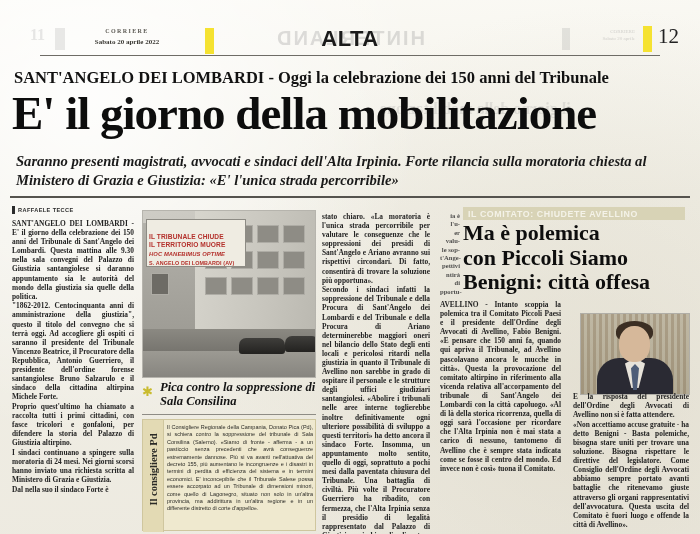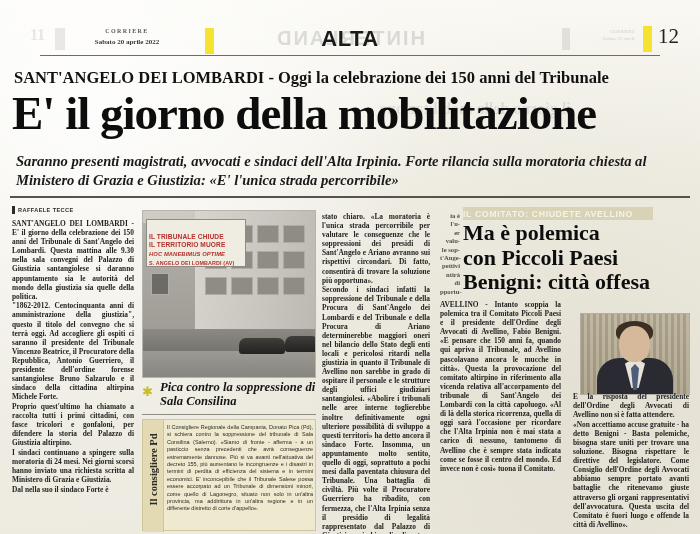--- a/index.html
+++ b/index.html
@@ -373,24 +373,25 @@
     line-height: 7.4px;
     text-align: justify;
     color: #2a2a26;
     overflow: hidden;
   }
 
   
   #right-kicker {
     position: absolute;
     left: 463px; top: 207px;
-    width: 190px; height: 13px;
+    width: 222px; height: 13px;
     background: #d8d3b6;
     display: flex;
     align-items: center;
+    padding-left: 5px;
     box-sizing: border-box;
   }
   #right-kicker-text {
     font-family: "Liberation Sans", sans-serif;
     font-size: 8.8px;
     font-weight: bold;
     letter-spacing: 0.6px;
     color: #f4f2e8;
   }
   #right-headline {
@@ -554,21 +555,21 @@
 
   <div id="col3-top" class="col">
     <p>ia è l'u-<br>er valu-<br>le sop-<br>t'Ange-<br>pettivi<br>ntirà di<br>pportu-</p>
   </div>
 
   <div id="right-kicker">
     <span id="right-kicker-text">IL COMITATO: CHIUDETE AVELLINO</span>
   </div>
   <div id="right-headline">
     <div>Ma è polemica</div>
-    <div>con Piccoli Paesi</div>
+    <div>con Piccoli Siamo</div>
     <div>Benigni: città offesa</div>
   </div>
 
   <div id="photo-portrait">
     <div class="pt-bookshelf"></div>
     <div class="pt-body"></div>
     <div class="pt-shirt"></div>
     <div class="pt-tie"></div>
     <div class="pt-hair"></div>
     <div class="pt-head"></div>

